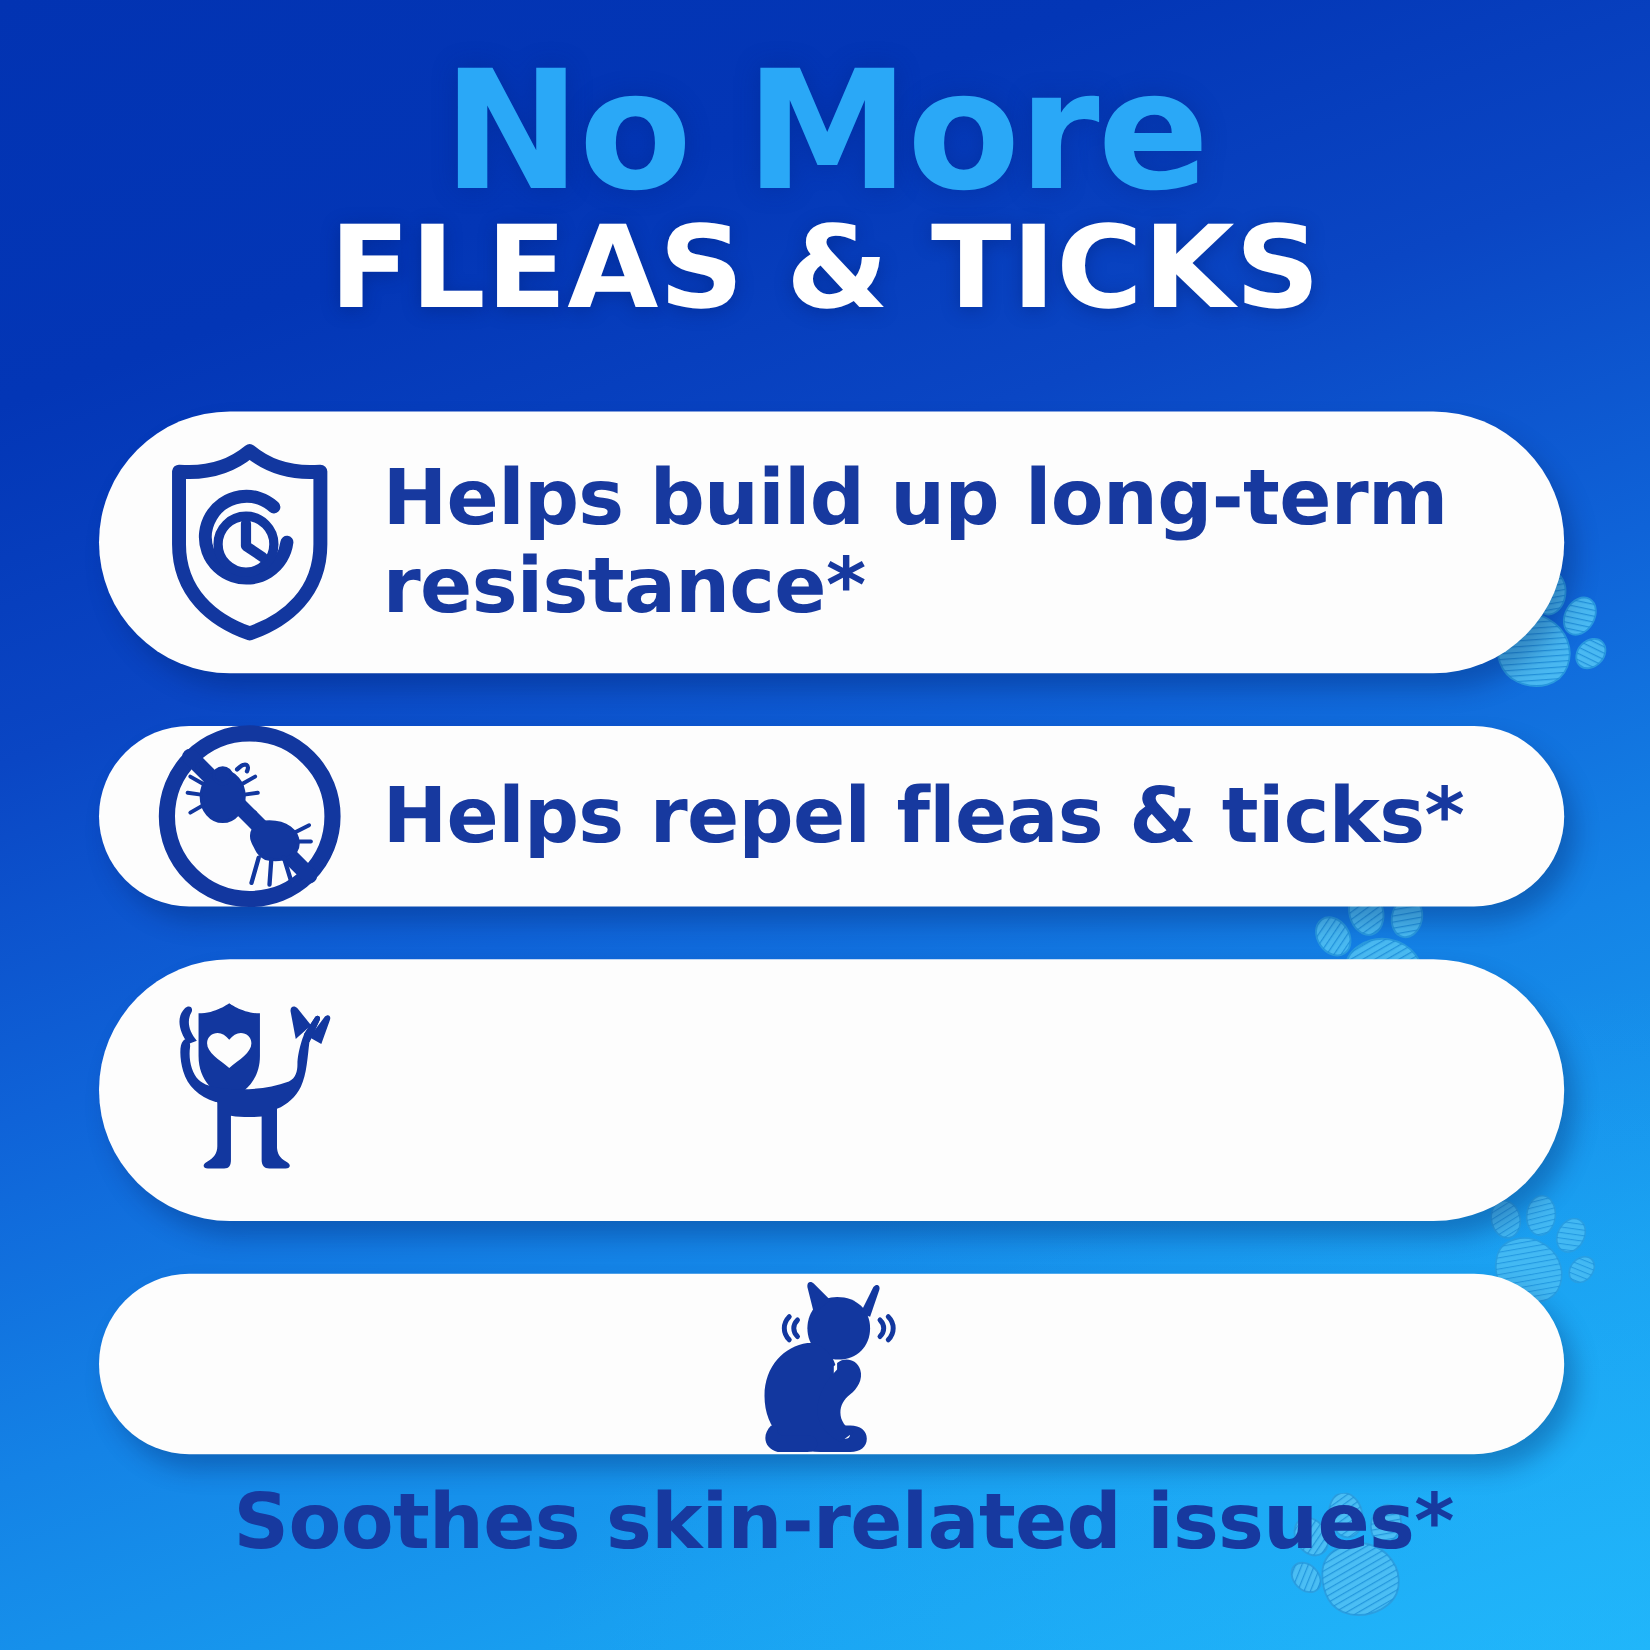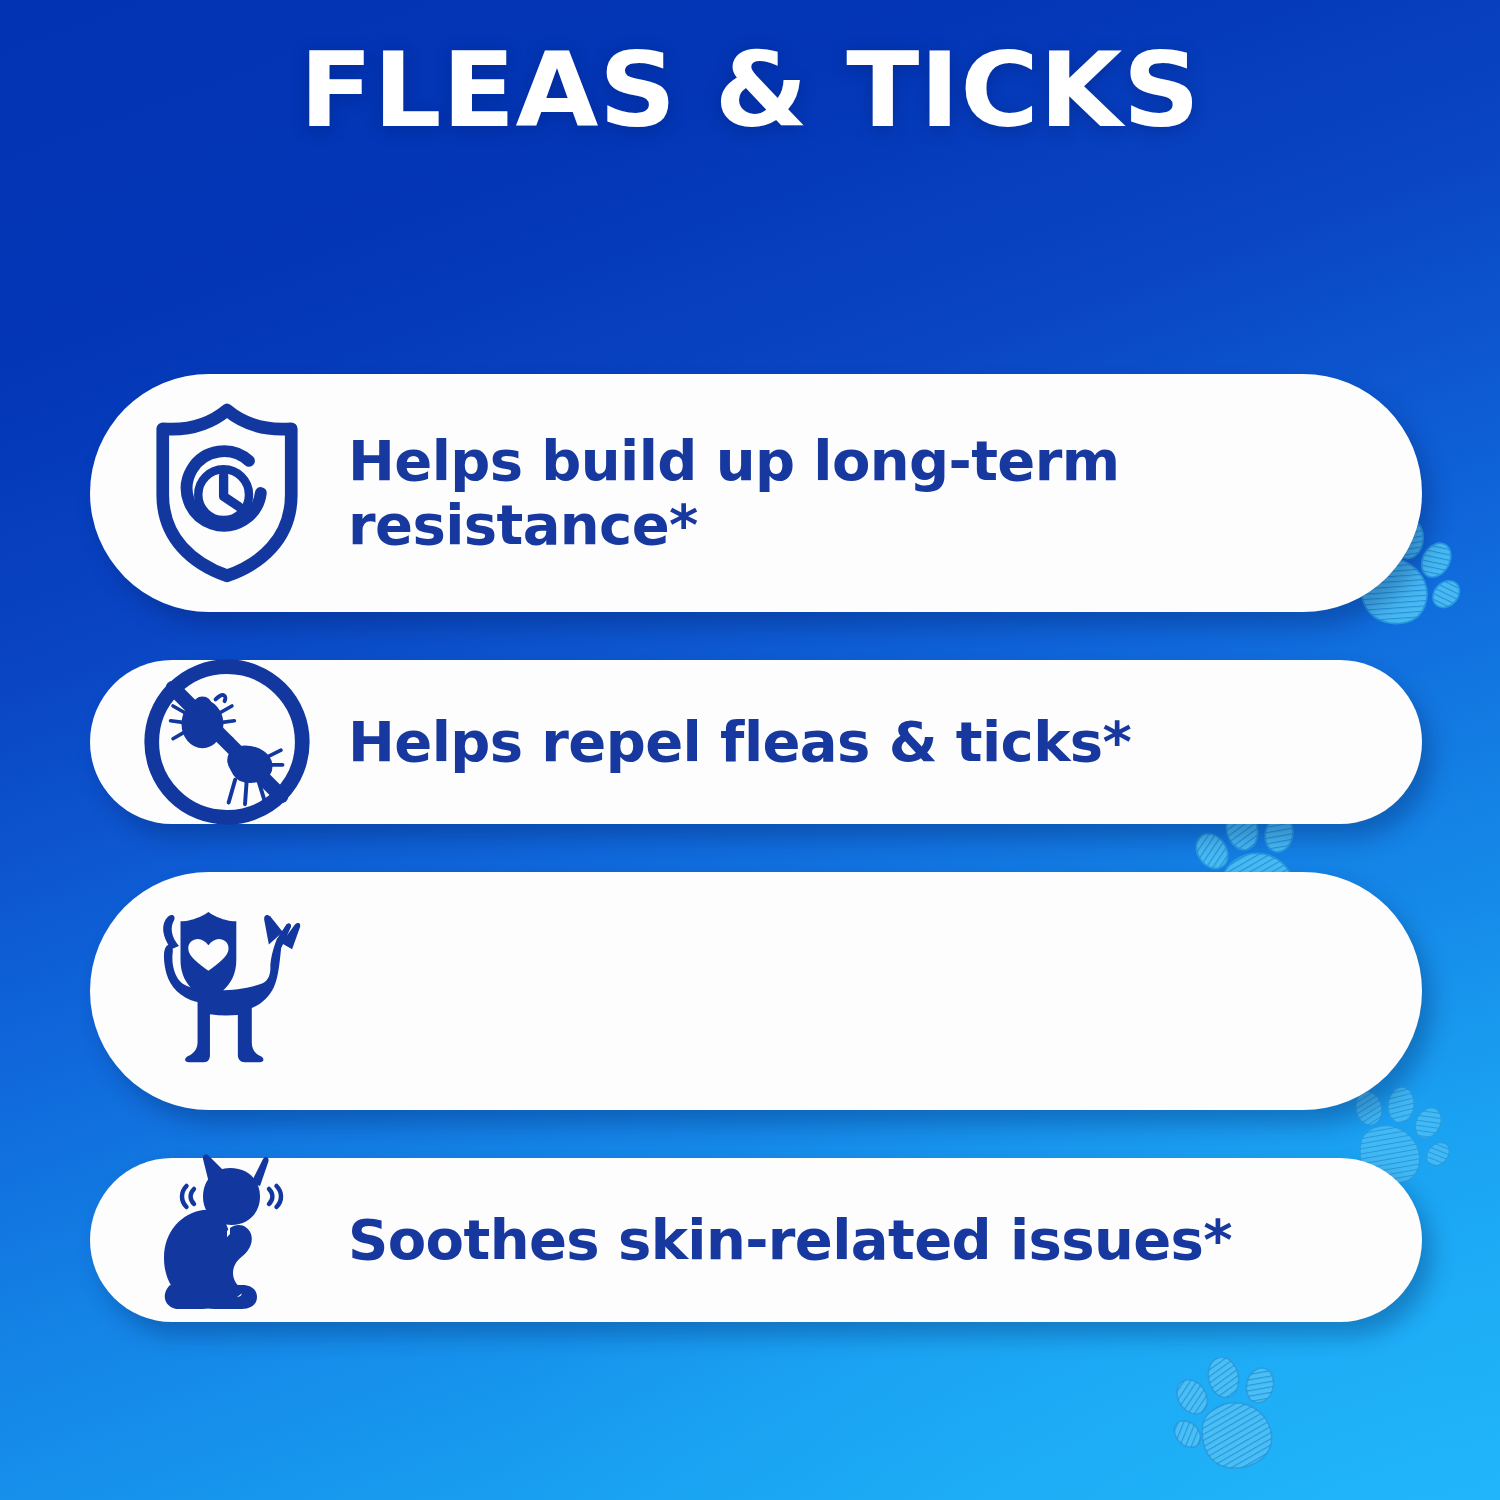--- a/index.html
+++ b/index.html
@@ -83,59 +83,60 @@
     position: relative;
     background: #FDFDFD;
     border-radius: 130px;
     box-shadow: 10px 14px 22px rgba(0,25,90,0.30);
     display: flex;
     align-items: center;
     box-sizing: border-box;
   }
   .card.h-tall { height: 238px; margin-bottom: 48px; padding: 0 40px 0 44px; }
   .card.h-short { height: 164px; margin-bottom: 48px; padding: 0 40px 0 44px; }
-  .card.last { margin-bottom: 12px; }
+  .card.last { margin-bottom: 12px; flex-direction: column; }
 
   .card-icon {
     flex: 0 0 auto;
     width: 186px;
     height: 186px;
     display: flex;
     align-items: center;
     justify-content: center;
     color: #12379F;
   }
   .card-icon svg { display: block; }
 
   .card-text {
     flex: 1 1 auto;
     padding-left: 28px;
     padding-right: 10px;
     font-family: "DejaVu Sans", sans-serif;
     font-weight: 700;
-    font-size: 56px;
+    font-size: 70px;
     line-height: 1.14;
     color: #17399F;
     letter-spacing: -0.6px;
   }
 
   
   .paw {
     position: absolute;
     z-index: 1;
     opacity: 0.92;
   }
   .paw svg { display: block; }
 </style>
 </head>
 <body>
 
 <div id="poster">
 
   <div class="title-block">
+    <span class="title-line1">No More</span>
     <span class="title-line2">FLEAS &amp; TICKS</span>
   </div>
 
   <div class="paw" style="left:1338px; top:518px; width:132px; height:116px; transform:rotate(14deg);">
     <svg viewBox="0 0 120 110" width="132" height="116" aria-hidden="true">
       <defs>
         <pattern id="hatch1" width="5" height="5" patternUnits="userSpaceOnUse" patternTransform="rotate(72)">
           <line x1="0" y1="0" x2="0" y2="5" stroke="#1E8FD8" stroke-width="2.1"></line>
         </pattern>
       </defs>

